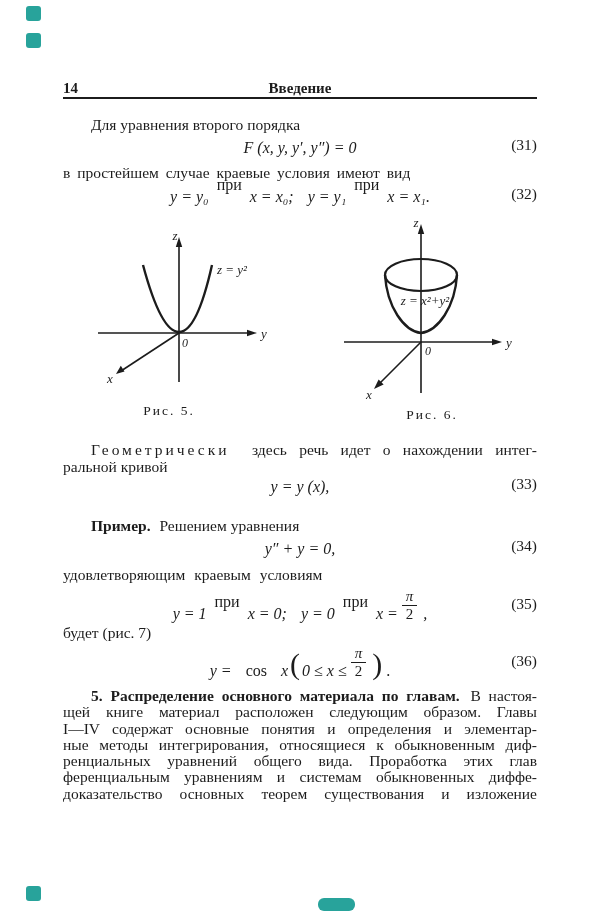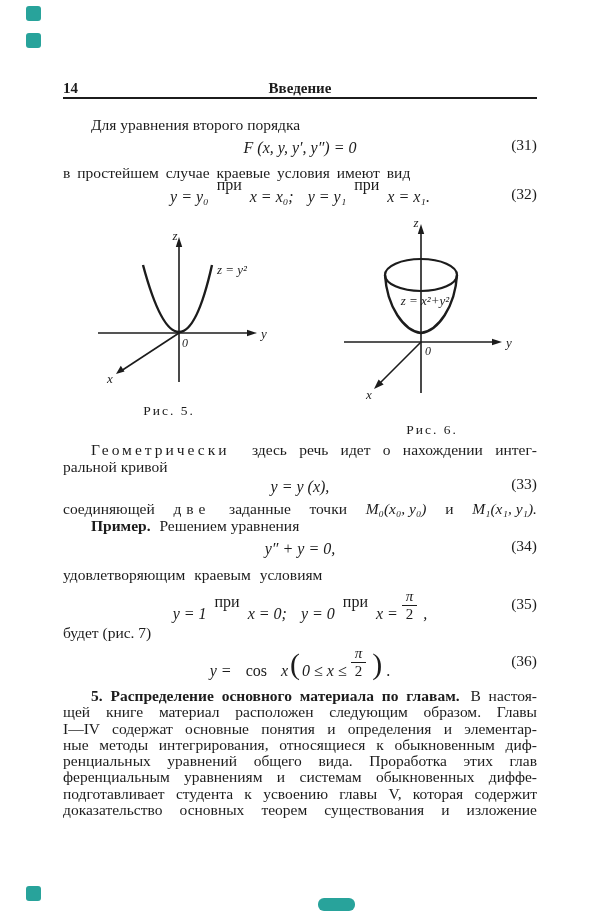--- a/index.html
+++ b/index.html
@@ -137,45 +137,36 @@
       <polygon points="44,174 53.6,169.4 48.6,164.4" fill="#1c1c1c"></polygon>
 
       <ellipse cx="91" cy="60" rx="36" ry="16" fill="none" stroke="#1c1c1c" stroke-width="2.2"></ellipse>
       <path d="M55,60 C57,92 74,116 91,118 C108,116 125,92 127,60" fill="none" stroke="#1c1c1c" stroke-width="2.4"></path>
       <text x="86" y="12" font-size="13" text-anchor="middle">z</text>
       <text x="176" y="132" font-size="13">y</text>
       <text x="36" y="184" font-size="13">x</text>
       <text x="95" y="140" font-size="12">0</text>
       <text x="95" y="90" font-size="13" text-anchor="middle">z = x²+y²</text>
     </svg>
-    <div class="figcap" style="top:192px; left:-8px; width:220px;margin-top:15px;">Рис. 6.</div>
+    <div class="figcap" style="top:192px; left:-8px; width:220px;">Рис. 6.</div>
   </div>
 
   <div class="abs col line just ind" style="top:441px">
     <span class="lsp">Геометрически</span>
     <span style="margin-left:10px">здесь речь идет о нахождении интег-</span>
   </div>
   <div class="abs col line" style="top:458px">ральной кривой</div>
 
   <div class="eqrow" style="top:472px;height:24px">
     <div class="formula">
       <span class="m">y = y (x),</span>
     </div>
     <div class="eqnum">(33)</div>
   </div>
 
-  <div class="abs col line spread" style="top:500px">
-    <span>соединяющей</span>
-    <span class="lsp2">две</span>
-    <span>заданные</span>
-    <span>точки</span>
-    <span class="m">M₀(x₀, y₀)</span>
-    <span>и</span>
-    <span class="m">M₁(x₁, y₁).</span>
-  </div>
 
   <div class="abs col line ind" style="top:517px">
     <span class="b">Пример.</span>
     <span style="margin-left:5px">Решением уравнения</span>
   </div>
 
   <div class="eqrow" style="top:534px;height:24px">
     <div class="formula">
       <span class="m">y″ + y = 0,</span>
     </div>
@@ -224,17 +215,16 @@
   <div class="abs para5">
     <div class="ind">
       <span class="b">5. Распределение основного материала по главам.</span>
       <span style="margin-left:3px">В настоя-</span>
     </div>
     <div>щей книге материал расположен следующим образом. Главы</div>
     <div>I—IV содержат основные понятия и определения и элементар-</div>
     <div>ные методы интегрирования, относящиеся к обыкновенным диф-</div>
     <div>ренциальных уравнений общего вида. Проработка этих глав</div>
     <div>ференциальным уравнениям и системам обыкновенных диффе-</div>
-    <div>подготавливает студента к усвоению главы V, которая содержит</div>
     <div>доказательство основных теорем существования и изложение</div>
   </div>
 
 </div>
 
 </body></html>

